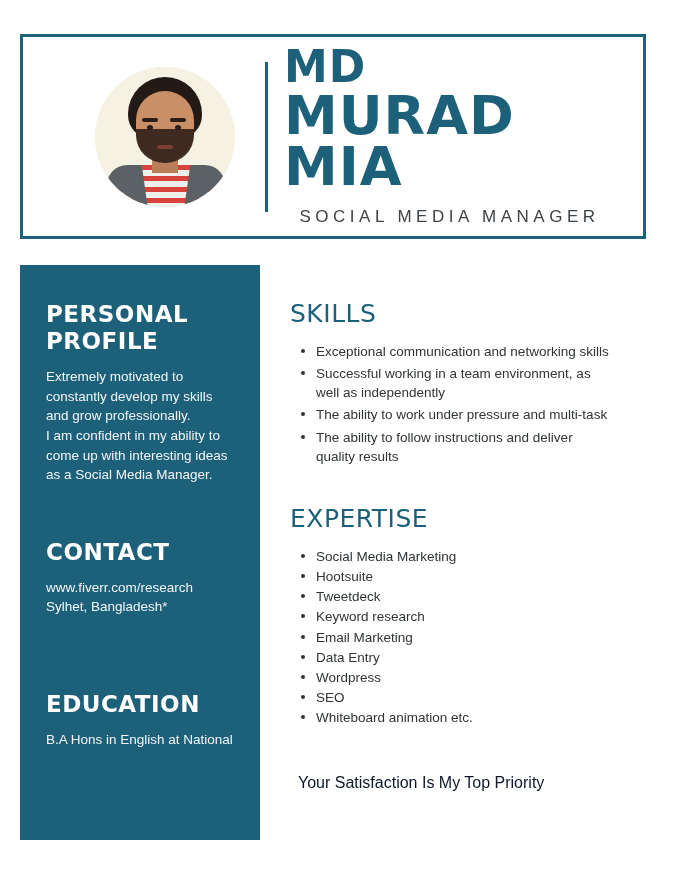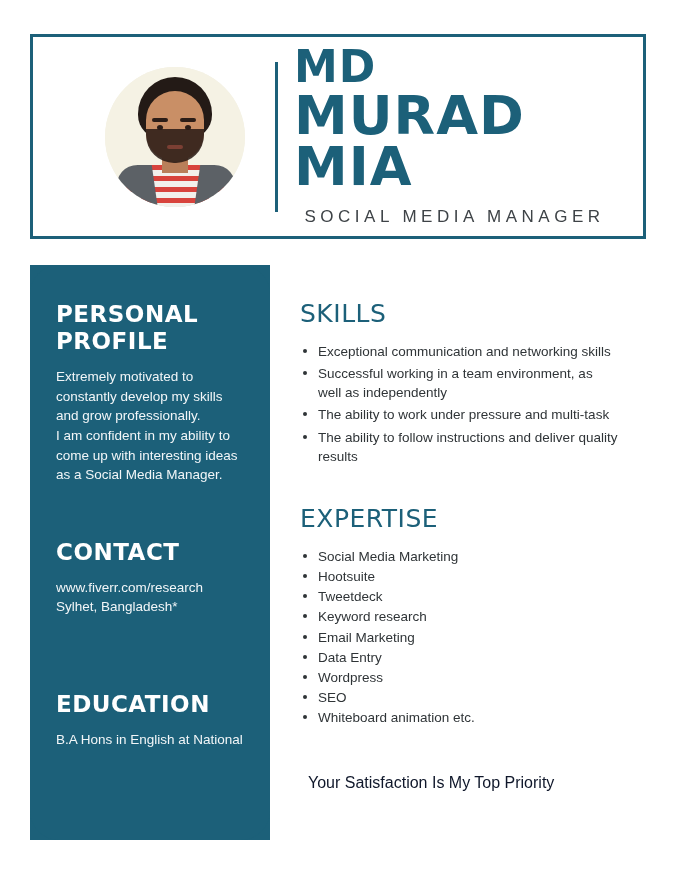--- a/index.html
+++ b/index.html
@@ -6,21 +6,21 @@
   html, body {
     width: 680px; height: 880px;
     background: #ffffff;
     font-family: "Liberation Sans", sans-serif;
     overflow: hidden;
   }
   .page {
     position: relative;
     width: 680px; height: 880px;
     background: #ffffff;
-    padding: 34px 34px 40px 30px;
+    padding: 34px 34px 40px 20px;
   }
 
   
   .header {
     position: relative;
     border: 3px solid #1c6079;
     height: 205px;
     display: flex;
     align-items: center;
     padding: 0 14px;
@@ -152,21 +152,21 @@
   .left-text {
     font-size: 13.5px;
     line-height: 1.45;
     color: #f2f6f8;
   }
   .block-gap-1 { margin-top: 54px; }
   .block-gap-2 { margin-top: 74px; }
 
   .bullets {
     list-style: none;
-    margin: 0; padding: 0;
+    margin: 8px; padding: 0;
   }
   .bullets li {
     position: relative;
     padding-left: 18px;
     font-size: 13.5px;
     line-height: 1.42;
     color: #2f3437;
     margin-bottom: 3px;
   }
   .bullets li::before {

